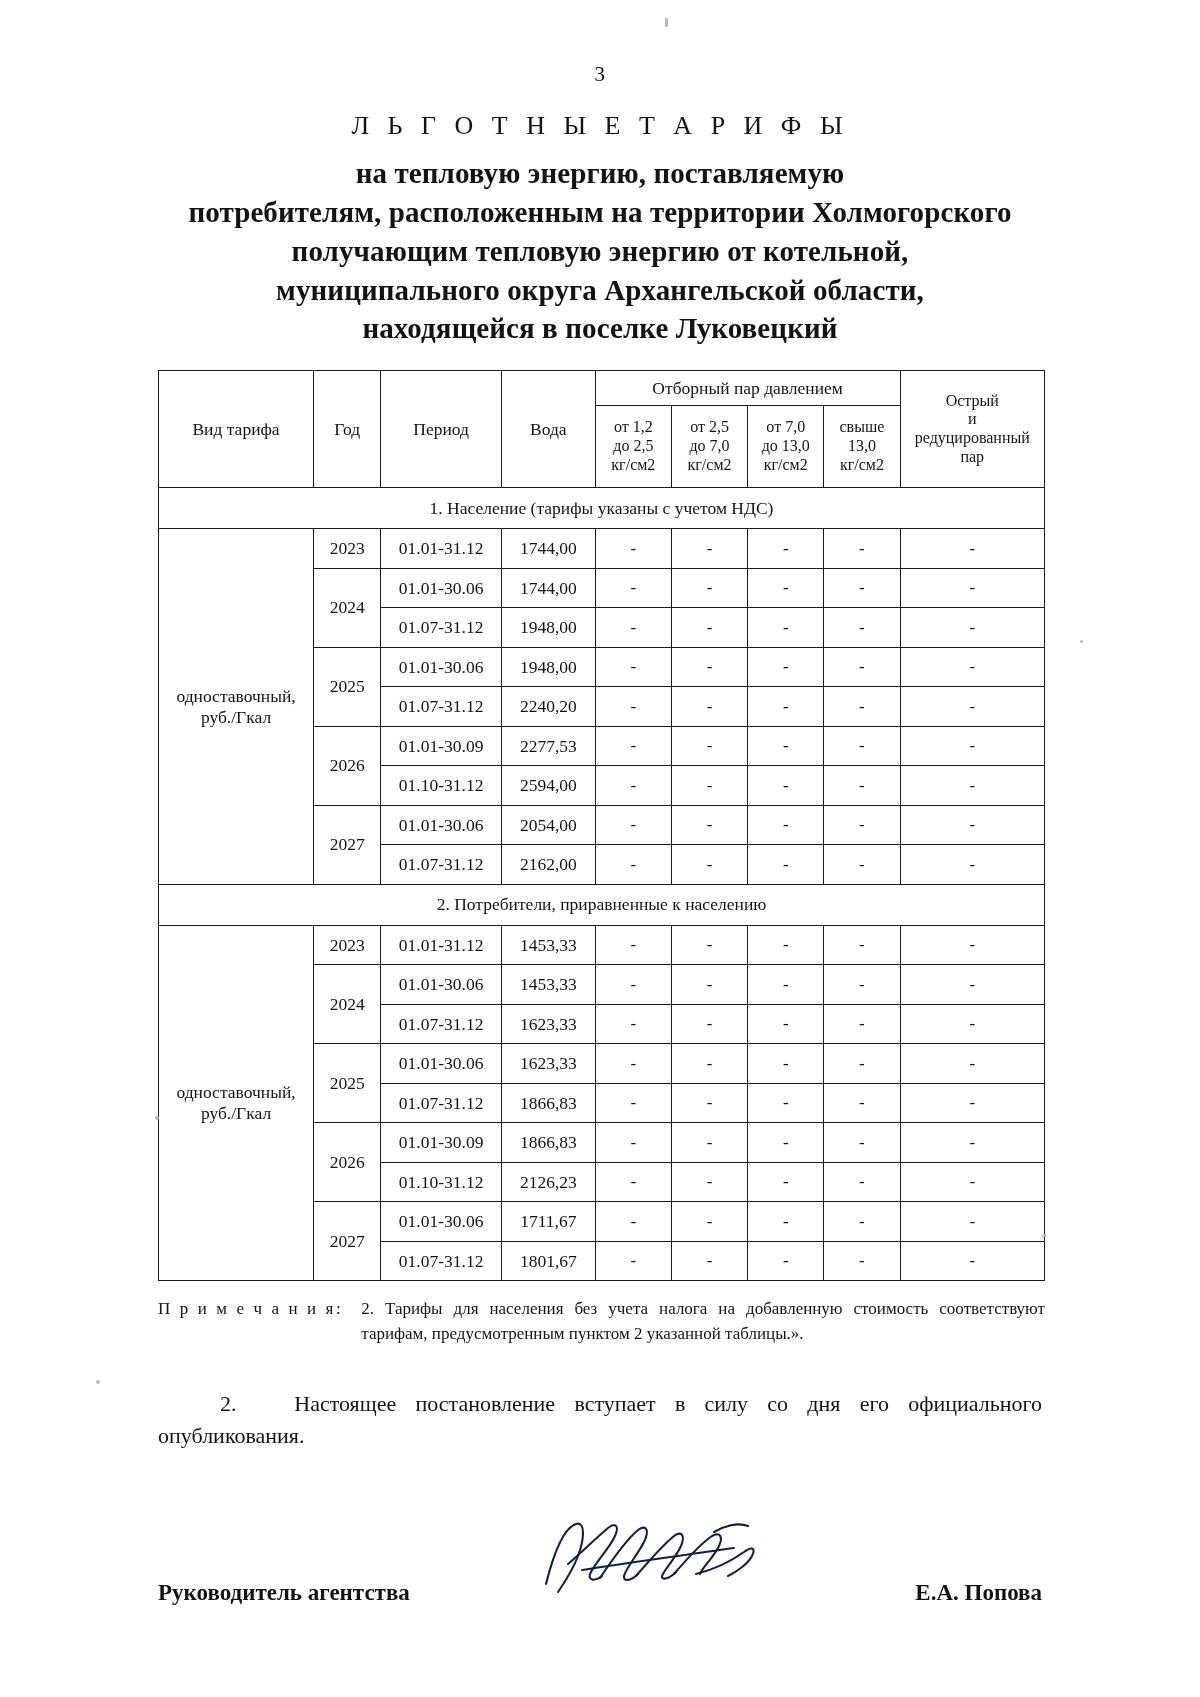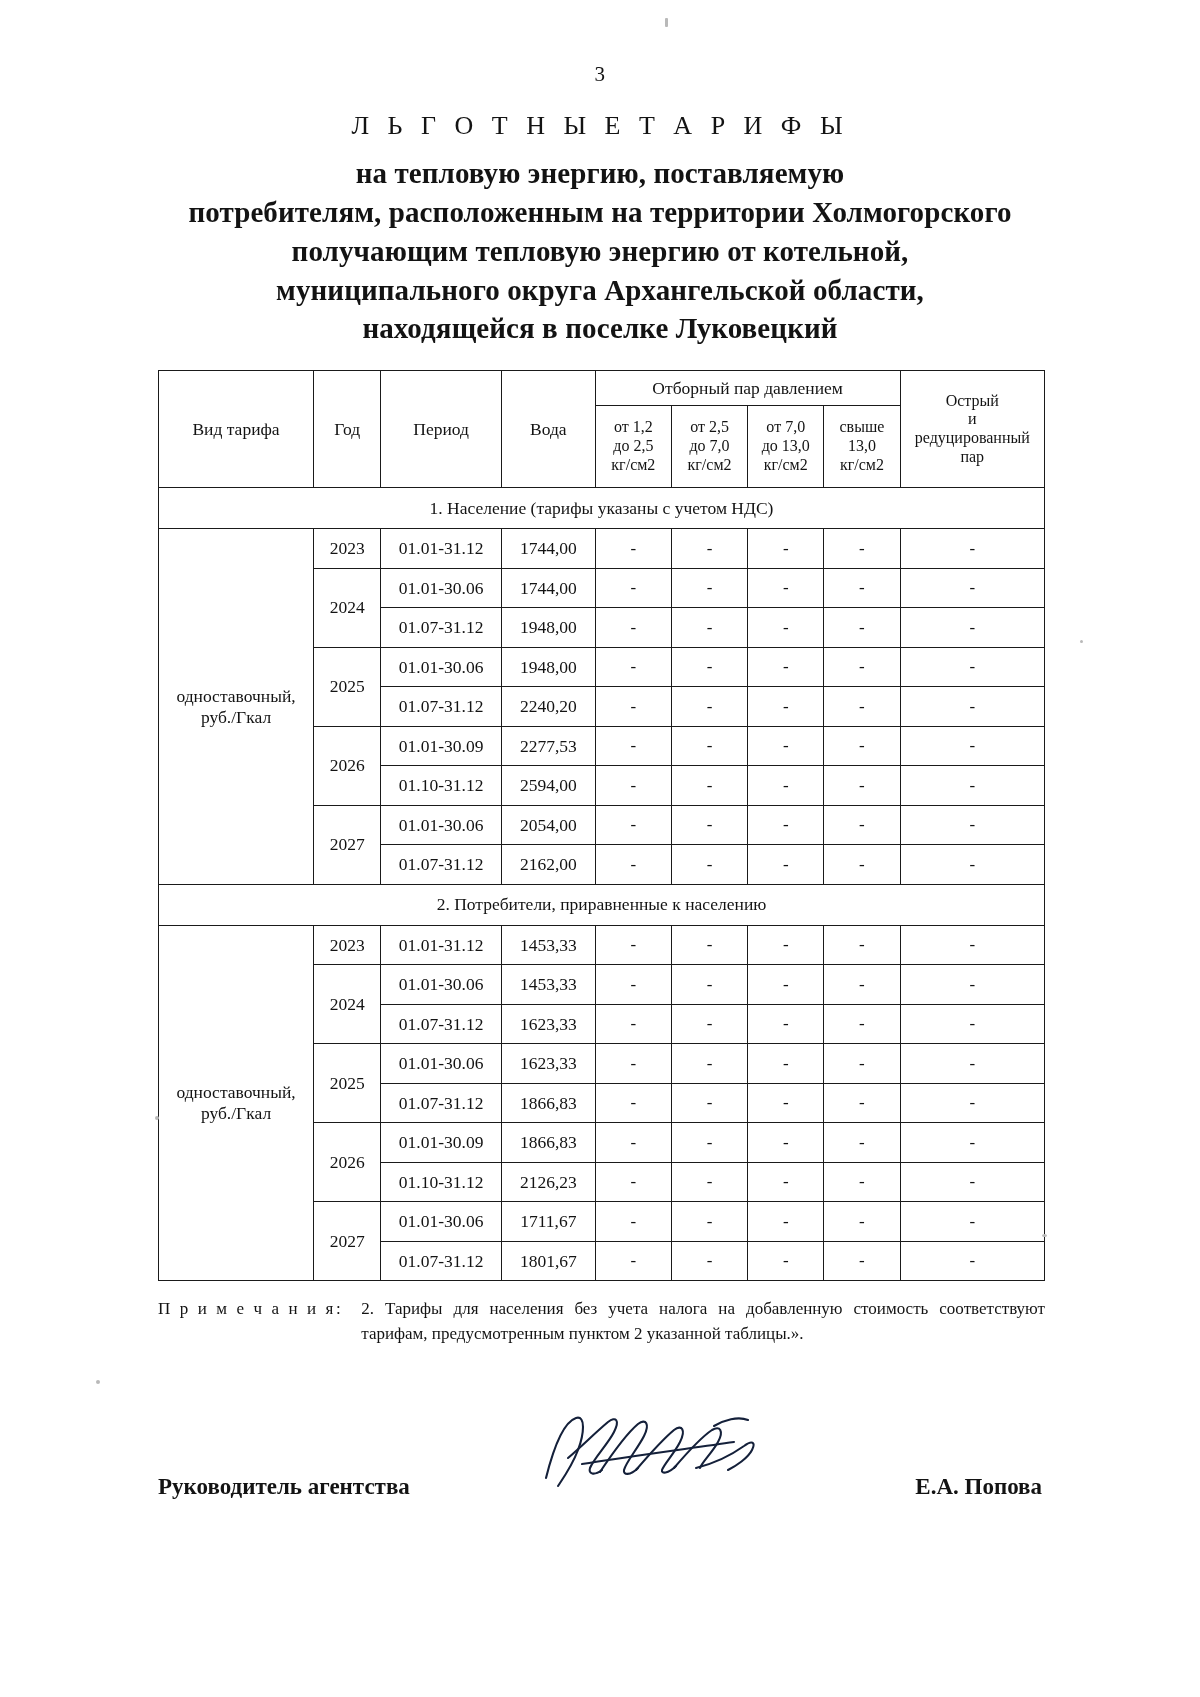--- a/index.html
+++ b/index.html
@@ -440,20 +440,23 @@
     </table>
   </div>
 
   <div class="notes">
     <div class="notes-label">П р и м е ч а н и я:</div>
     <div class="notes-body" id="notes-body">
         <div class="note-item">2. Тарифы для населения без учета налога на добавленную стоимость соответствуют тарифам, предусмотренным пунктом 2 указанной таблицы.».</div>
       </div>
   </div>
 
+  <div class="closing">
+    <span class="indent"></span><span>2.</span>&nbsp;&nbsp; <span>Настоящее постановление вступает в силу со дня его официального опубликования.</span>
+  </div>
 
   <div class="signature">
     <div class="sig-left">Руководитель агентства</div>
     <div class="sig-scribble">
       <svg viewBox="0 0 230 88" width="230" height="88" aria-hidden="true">
         <g fill="none" stroke="#14203a" stroke-width="2.1" stroke-linecap="round" stroke-linejoin="round">
           <path d="M8 72 C 16 40, 26 16, 38 12 C 48 9, 46 28, 40 44 C 34 60, 24 74, 20 80"></path>
           <path d="M30 52 C 44 40, 58 26, 70 16 C 78 10, 82 14, 76 26 C 70 38, 56 52, 52 62 C 50 68, 56 70, 64 64"></path>
           <path d="M62 66 C 74 48, 88 28, 100 18 C 108 12, 112 18, 106 30 C 100 42, 88 56, 86 64 C 85 69, 92 70, 100 62"></path>
           <path d="M98 64 C 110 50, 124 34, 136 24 C 144 18, 148 24, 142 36 C 136 48, 126 58, 124 64 C 123 68, 130 68, 138 60"></path>

